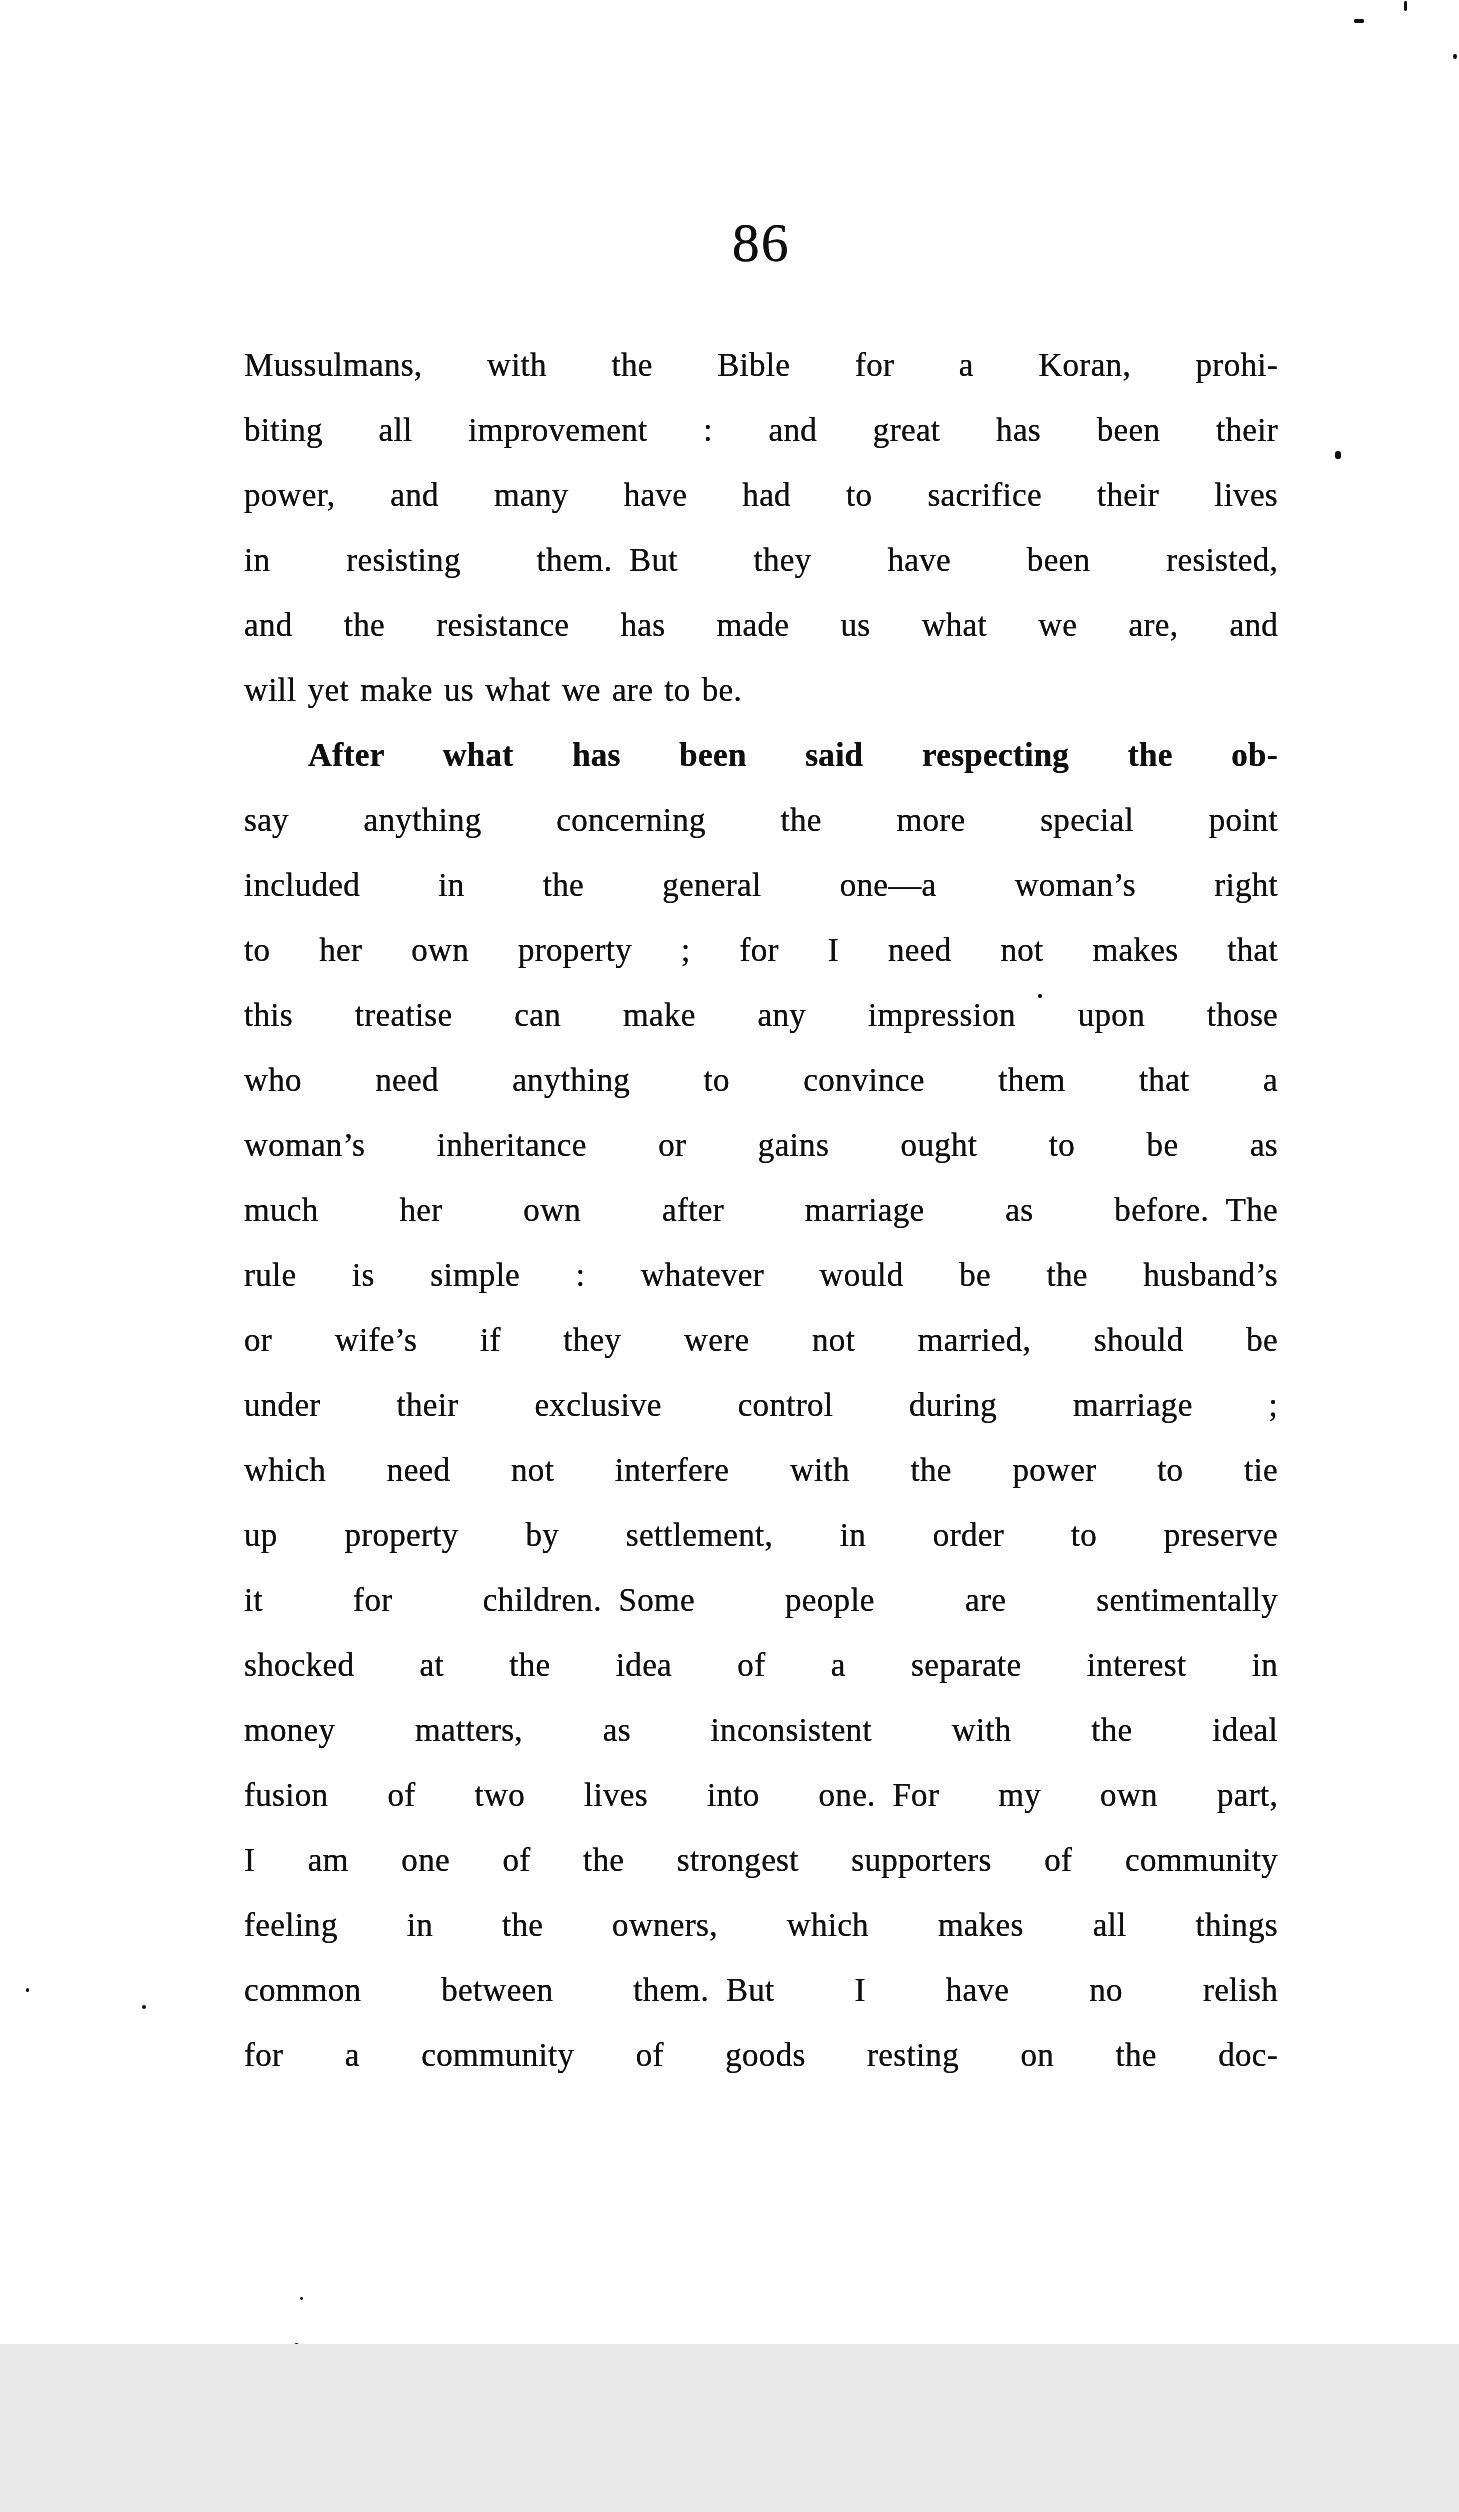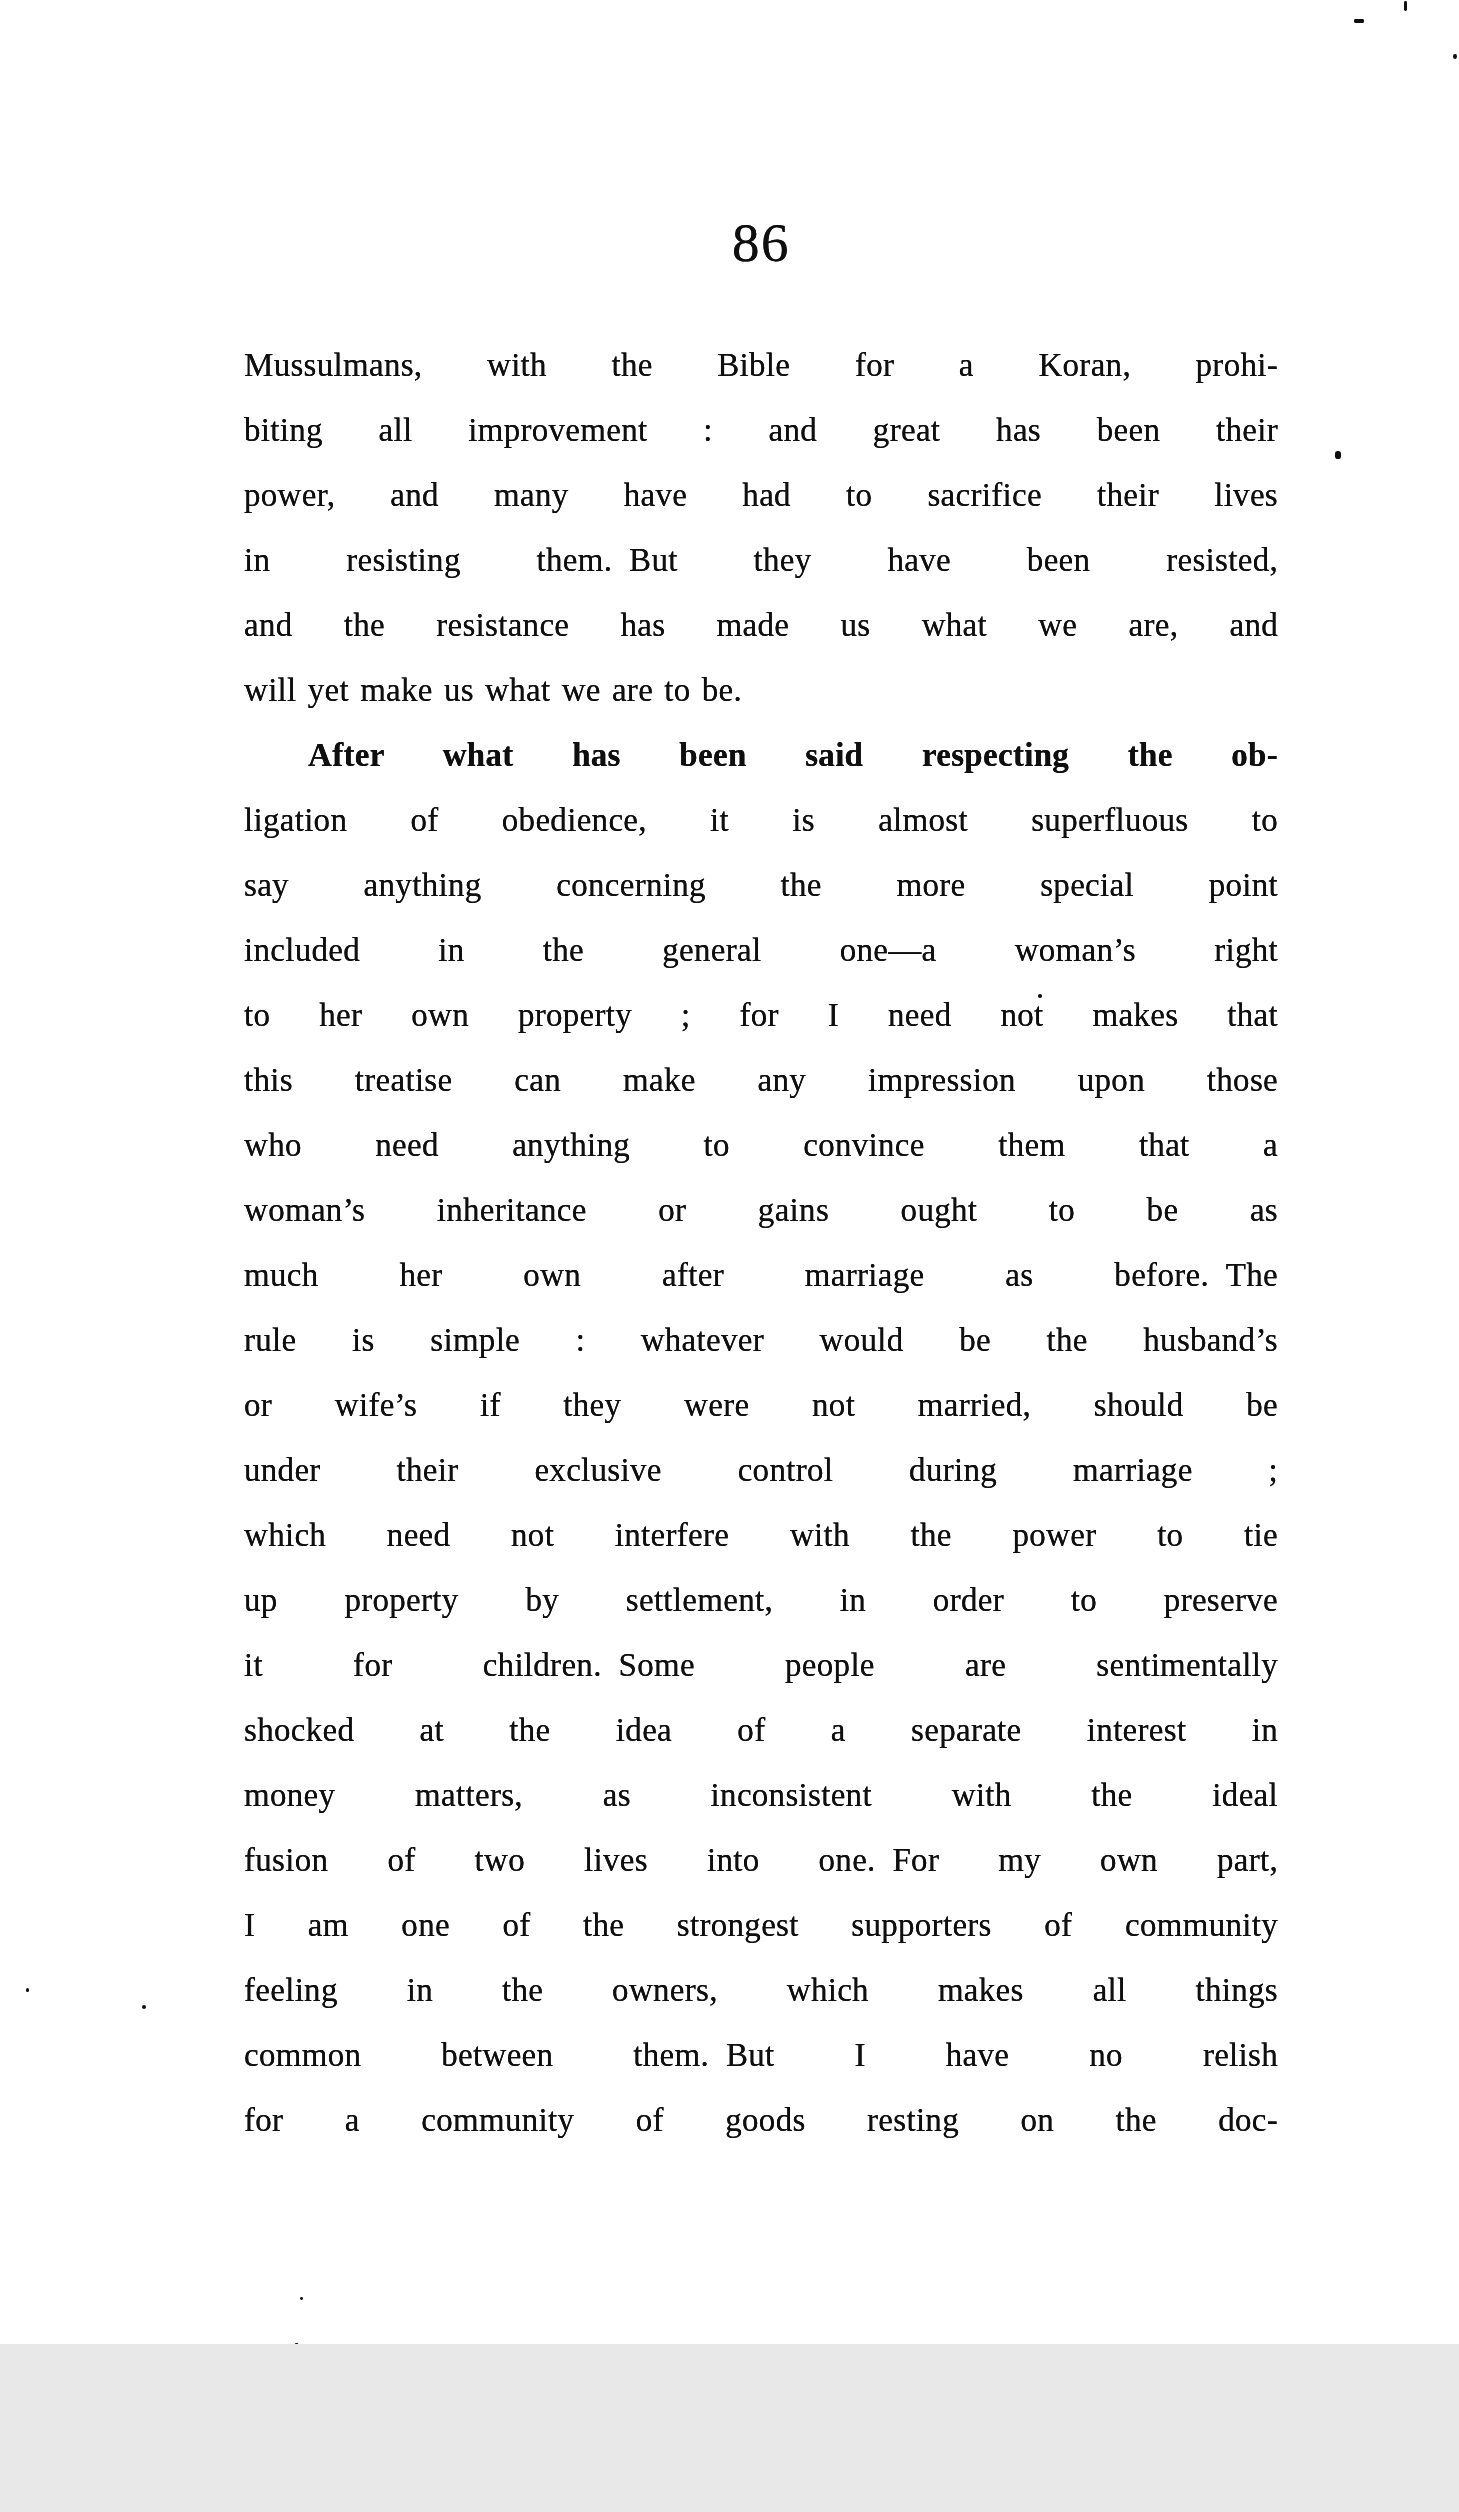--- a/index.html
+++ b/index.html
@@ -103,21 +103,20 @@
   <div class="pagenum">86</div>
 
   <div class="textblock">
     <div class="line">Mussulmans, with the Bible for a Koran, prohi-</div>
     <div class="line">biting all improvement : and great has been their</div>
     <div class="line">power, and many have had to sacrifice their lives</div>
     <div class="line">in resisting them. But they have been resisted,</div>
     <div class="line">and the resistance has made us what we are, and</div>
     <div class="line flush">will yet make us what we are to be.</div>
     <div class="line indent">After what has been said respecting the ob-</div>
-    <div class="line">ligation of obedience, it is almost superfluous to</div>
     <div class="line">say anything concerning the more special point</div>
     <div class="line">included in the general one—a woman’s right</div>
     <div class="line">to her own property ; for I need not makes that</div>
     <div class="line">this treatise can make any impression upon those</div>
     <div class="line">who need anything to convince them that a</div>
     <div class="line">woman’s inheritance or gains ought to be as</div>
     <div class="line">much her own after marriage as before. The</div>
     <div class="line">rule is simple : whatever would be the husband’s</div>
     <div class="line">or wife’s if they were not married, should be</div>
     <div class="line">under their exclusive control during marriage ;</div>

